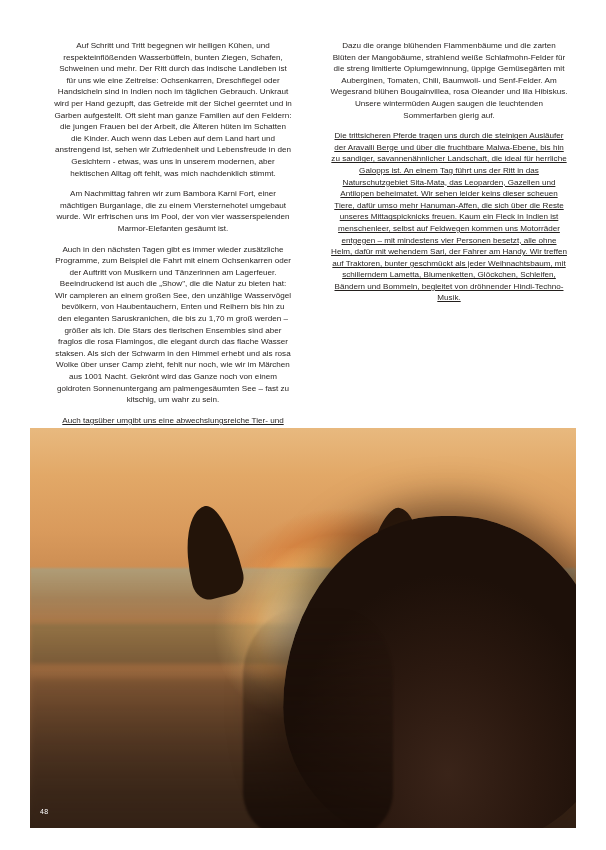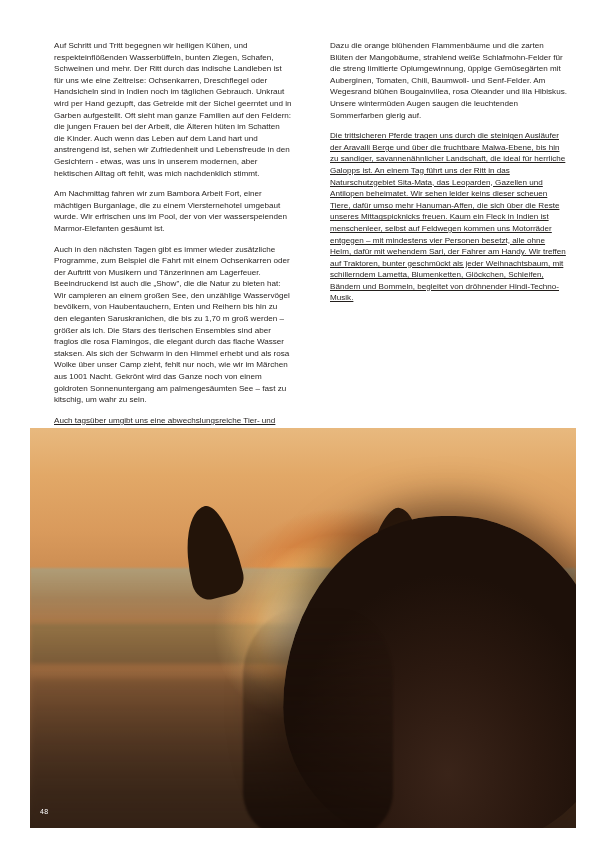--- a/index.html
+++ b/index.html
@@ -140,21 +140,21 @@
     gap: 22px;
   }
   .col {
     width: 254px;
   }
   .col p {
     margin: 0 0 9px 16px;
     font-size: 8.1px;
     line-height: 11.6px;
     color: #231f1d;
-    text-align: left;
+    text-align: center;
     hyphens: auto;
   }
   .col p:last-child { margin-bottom: 0; text-decoration: underline; }
 
   .page-number {
     position: absolute;
     left: 40px;
     top: 808px;
     font-size: 7px;
     color: #ffffff;
@@ -163,21 +163,21 @@
 </style>
 </head>
 <body>
 
 <div class="page">
 
   <div class="columns">
 
     <div class="col">
       <p>Auf Schritt und Tritt begegnen wir heiligen Kühen, und respekteinflößenden Wasserbüffeln, bunten Ziegen, Schafen, Schweinen und mehr. Der Ritt durch das indische Landleben ist für uns wie eine Zeitreise: Ochsenkarren, Dreschflegel oder Handsicheln sind in Indien noch im täglichen Gebrauch. Unkraut wird per Hand gezupft, das Getreide mit der Sichel geerntet und in Garben aufgestellt. Oft sieht man ganze Familien auf den Feldern: die jungen Frauen bei der Arbeit, die Älteren hüten im Schatten die Kinder. Auch wenn das Leben auf dem Land hart und anstrengend ist, sehen wir Zufriedenheit und Lebensfreude in den Gesichtern - etwas, was uns in unserem modernen, aber hektischen Alltag oft fehlt, was mich nachdenklich stimmt.</p>
-      <p>Am Nachmittag fahren wir zum Bambora Arbeit Fort, einer mächtigen Burganlage, die zu einem Viersternehotel umgebaut wurde. Wir erfrischen uns im Pool, der von vier wasserspeienden Marmor-Elefanten gesäumt ist.</p>
+      <p>Am Nachmittag fahren wir zum Bambora Karni Fort, einer mächtigen Burganlage, die zu einem Viersternehotel umgebaut wurde. Wir erfrischen uns im Pool, der von vier wasserspeienden Marmor-Elefanten gesäumt ist.</p>
       <p>Auch in den nächsten Tagen gibt es immer wieder zusätzliche Programme, zum Beispiel die Fahrt mit einem Ochsenkarren oder der Auftritt von Musikern und Tänzerinnen am Lagerfeuer. Beeindruckend ist auch die „Show", die die Natur zu bieten hat: Wir campieren an einem großen See, den unzählige Wasservögel bevölkern, von Haubentauchern, Enten und Reihern bis hin zu den eleganten Saruskranichen, die bis zu 1,70 m groß werden – größer als ich. Die Stars des tierischen Ensembles sind aber fraglos die rosa Flamingos, die elegant durch das flache Wasser staksen. Als sich der Schwarm in den Himmel erhebt und als rosa Wolke über unser Camp zieht, fehlt nur noch, wie wir im Märchen aus 1001 Nacht. Gekrönt wird das Ganze noch von einem goldroten Sonnenuntergang am palmengesäumten See – fast zu kitschig, um wahr zu sein.</p>
       <p>Auch tagsüber umgibt uns eine abwechslungsreiche Tier- und Pflanzenwelt: Smaragdgrüne Papageien, blauschillernde Eisvögel, Mungos und Streifenhörnchen, die mit aufgestelltem Schwanz davon flitzen. Wir sehen sogar Nilgai Antilopen, die größten Antilopen Indiens, auch „Blaue Kühe" genannt.</p>
     </div>
 
     <div class="col">
       <p>Dazu die orange blühenden Flammenbäume und die zarten Blüten der Mangobäume, strahlend weiße Schlafmohn-Felder für die streng limitierte Opiumgewinnung, üppige Gemüsegärten mit Auberginen, Tomaten, Chili, Baumwoll- und Senf-Felder. Am Wegesrand blühen Bougainvillea, rosa Oleander und lila Hibiskus. Unsere wintermüden Augen saugen die leuchtenden Sommerfarben gierig auf.</p>
       <p>Die trittsicheren Pferde tragen uns durch die steinigen Ausläufer der Aravalli Berge und über die fruchtbare Malwa-Ebene, bis hin zu sandiger, savannenähnlicher Landschaft, die ideal für herrliche Galopps ist. An einem Tag führt uns der Ritt in das Naturschutzgebiet Sita-Mata, das Leoparden, Gazellen und Antilopen beheimatet. Wir sehen leider keins dieser scheuen Tiere, dafür umso mehr Hanuman-Affen, die sich über die Reste unseres Mittagspicknicks freuen. Kaum ein Fleck in Indien ist menschenleer, selbst auf Feldwegen kommen uns Motorräder entgegen – mit mindestens vier Personen besetzt, alle ohne Helm, dafür mit wehendem Sari, der Fahrer am Handy. Wir treffen auf Traktoren, bunter geschmückt als jeder Weihnachtsbaum, mit schillerndem Lametta, Blumenketten, Glöckchen, Schleifen, Bändern und Bommeln, begleitet von dröhnender Hindi-Techno-Musik.</p>
     </div>
 
   </div>

